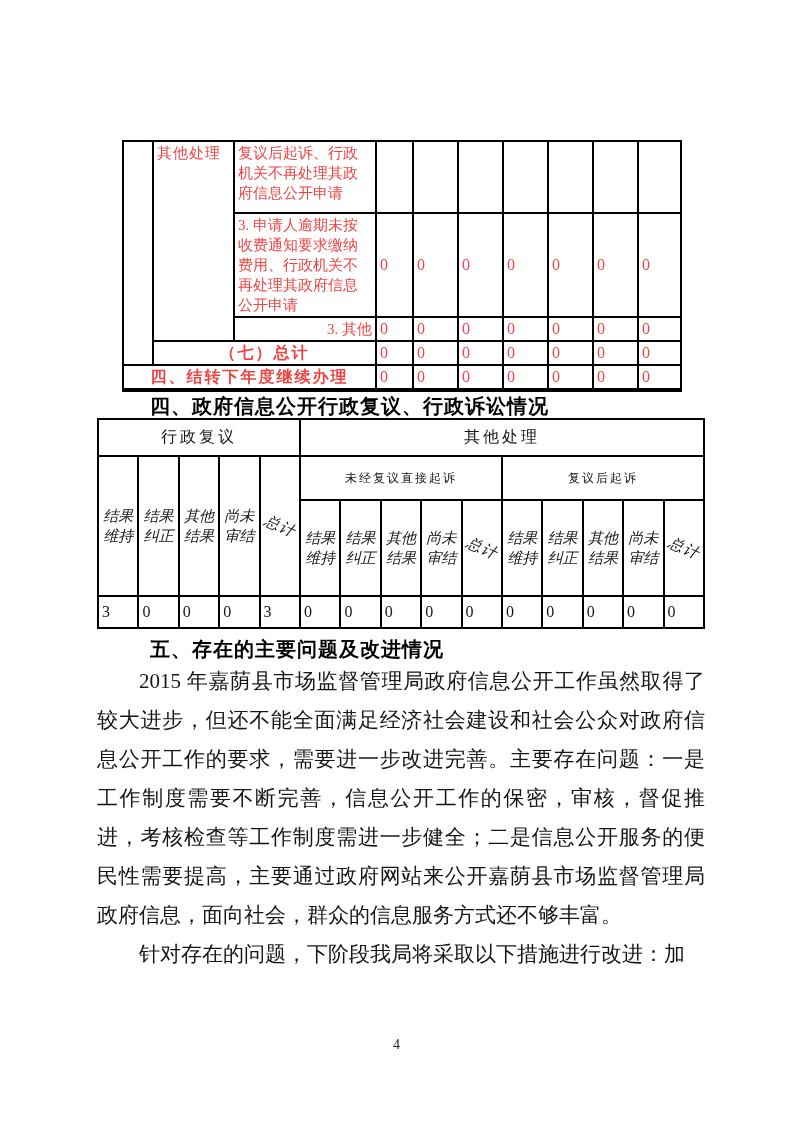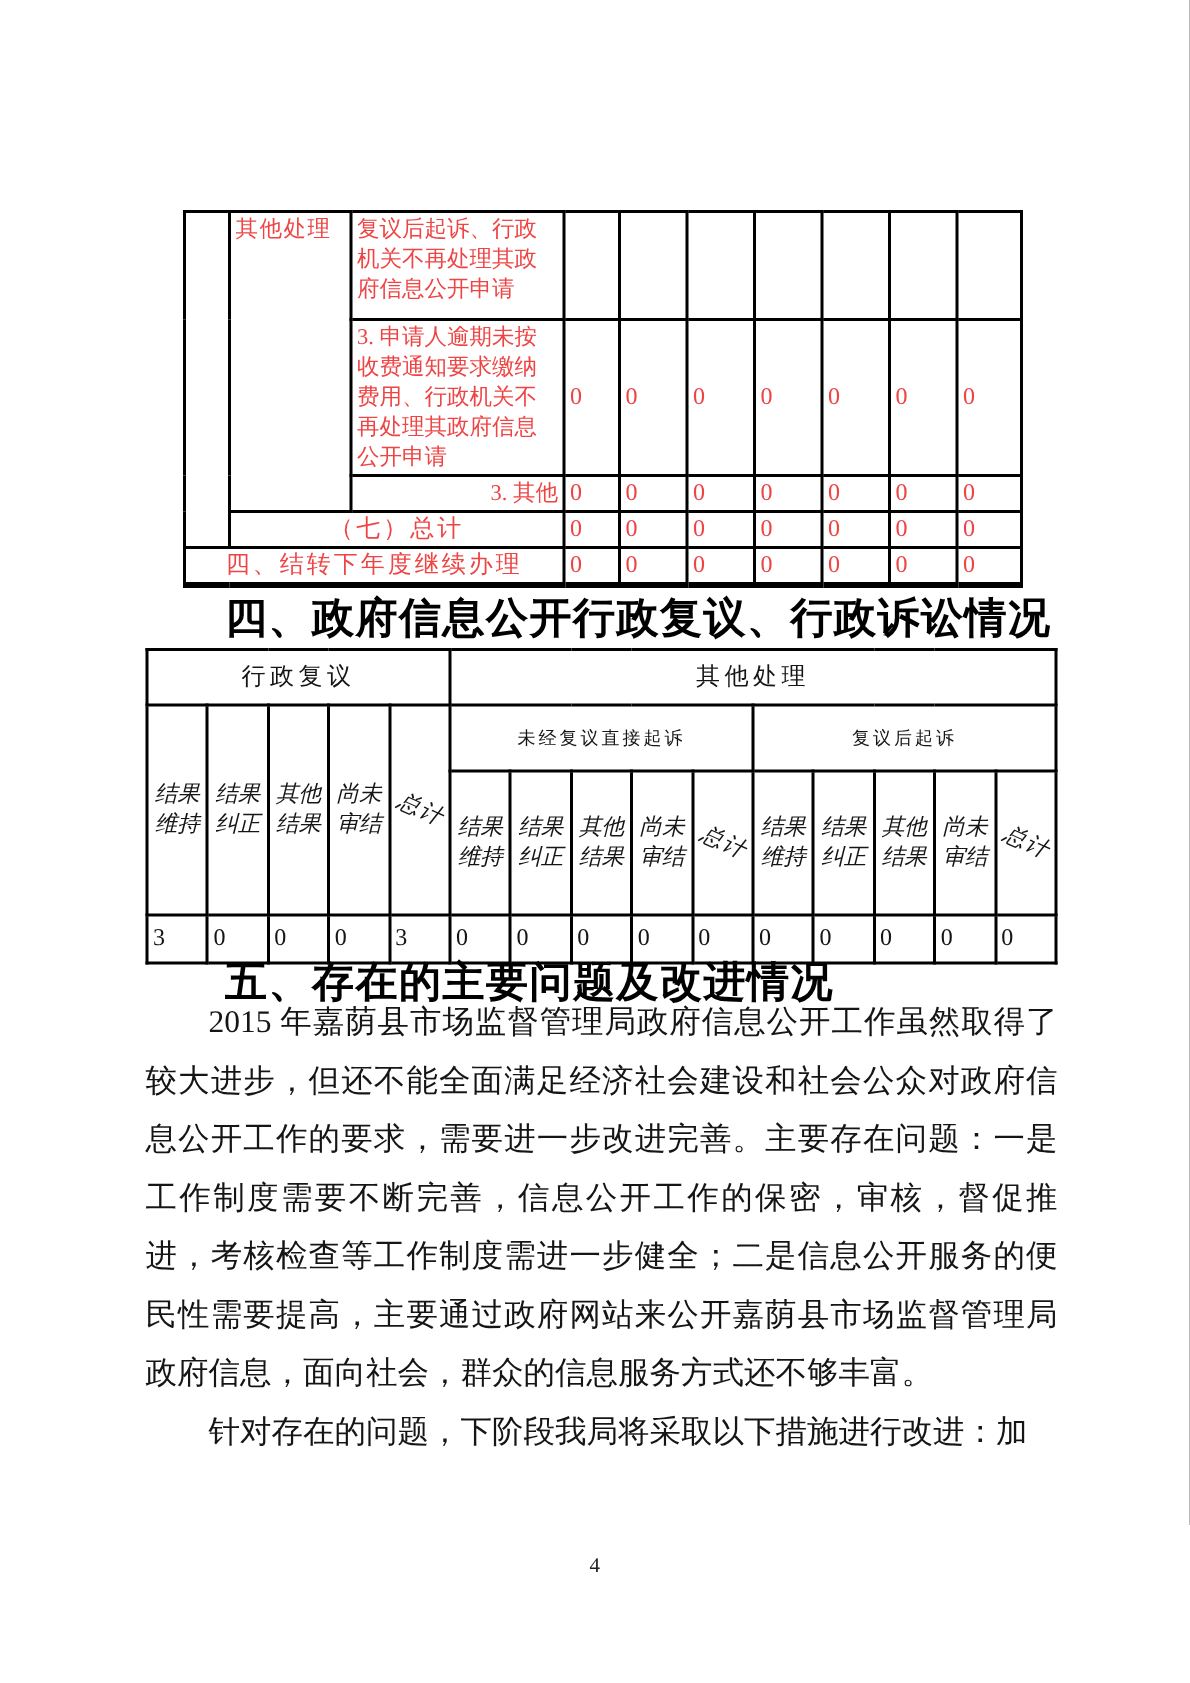--- a/index.html
+++ b/index.html
@@ -17,36 +17,36 @@
   }
   table.t1 td {
     border:2px solid #000; font-size:15px; line-height:20px;
     padding:1px 3px; vertical-align:middle; color:#ef4444;
   }
   table.t1 tr.last td { border-bottom-width:4px; }
   table.t1 td.colA { vertical-align:top; }
   table.t1 td.grp  { vertical-align:top; text-align:left; letter-spacing:1px; }
   table.t1 td.desc { vertical-align:top; text-align:left; }
   table.t1 td.mid  { vertical-align:middle; text-align:right; }
-  table.t1 td.ctr  { text-align:center; font-size:16px; letter-spacing:2px; }
+  table.t1 td.ctr  { text-align:center; font-size:16px; letter-spacing:2px;font-weight:bold; }
   table.t1 td.num  { text-align:left; font-size:16px; padding-left:3px; }
 
   
   .heading {
     position:absolute; left:150px;
     font-family:"Liberation Sans","DejaVu Sans",sans-serif;
-    font-weight:700; font-size:28px; color:#000; letter-spacing:1px;
+    font-weight:700; font-size:20px; color:#000; letter-spacing:1px;
     white-space:nowrap;
   }
   .h4 { top:393px; }
   .h5 { top:636px; }
 
   
   table.t2 {
-    position:absolute; left:97px; top:432px;
+    position:absolute; left:97px; top:418px;
     border-collapse:collapse; table-layout:fixed; width:606px;border-radius:13px;
   }
   table.t2 td {
     border:2px solid #000; text-align:center; vertical-align:middle;
     color:#151515; overflow:hidden;
   }
   table.t2 td.hdr  { font-size:16px; letter-spacing:3px; height:37px; }
   table.t2 td.grp2 { font-size:12px; letter-spacing:2px; height:44px; }
   table.t2 td.sub  { font-size:15px; line-height:20px; white-space:pre-line;font-style:italic; }
   table.t2 tr.subrow { height:96px; }

